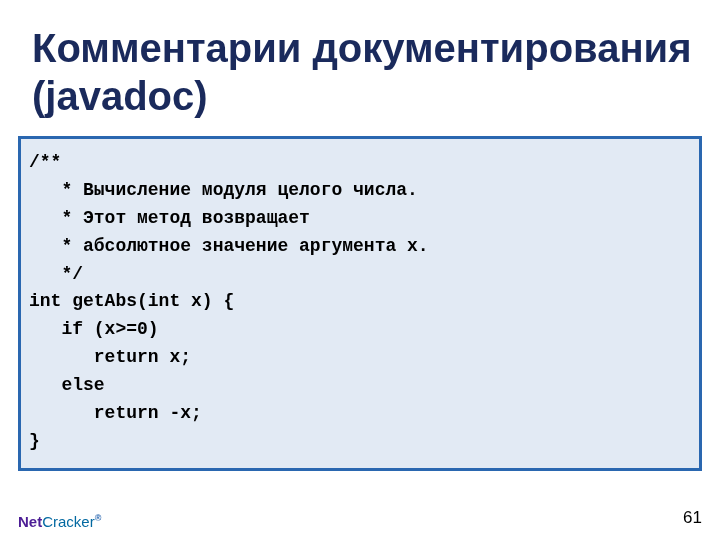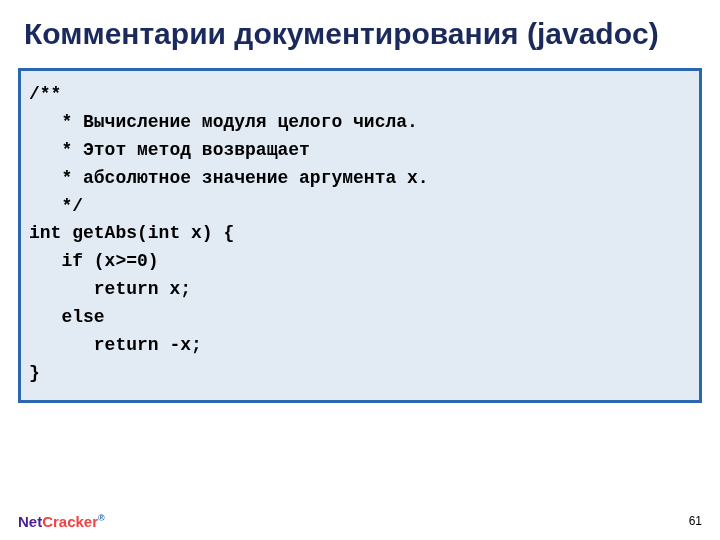--- a/index.html
+++ b/index.html
@@ -5,25 +5,26 @@
   * { margin: 0; padding: 0; box-sizing: border-box; }
   body {
     width: 720px;
     height: 540px;
     background: #fff;
     font-family: Arial, Helvetica, sans-serif;
     position: relative;
     overflow: hidden;
   }
   .title {
-    font-size: 30px;
+    font-size: 40px;
     font-weight: bold;
     color: #1a2a5c;
-    padding: 16px 24px 6px 24px;
+    padding: 24px 24px 6px 24px;
     line-height: 1.2;
+    margin-left: 8px;
   }
   .code-box {
     margin: 10px 18px 0 18px;
     border: 3px solid #2a67b0;
     background: #e2eaf4;
     padding: 10px 8px 12px 8px;
   }
   .code-box pre {
     font-family: "Courier New", Courier, monospace;
     font-size: 18px;
@@ -41,27 +42,27 @@
   }
   .logo {
     position: absolute;
     left: 18px;
     bottom: 4px;
     font-size: 15px;
     color: #1a2a5c;
     font-weight: bold;
   }
   .logo .net { color: #4c1d95; }
-  .logo .cracker { color: #ef4444; font-weight: bold; }
+  .logo .cracker { color: #0369a1; font-weight: normal; }
   .logo .reg { font-size: 9px; vertical-align: super; color: #2a67b0; }
   .pagenum {
     position: absolute;
     right: 18px;
     bottom: 6px;
-    font-size: 12px;
+    font-size: 17px;
     color: #000;
   }
 </style>
 </head>
 <body>
 
 <div class="title">Комментарии документирования (javadoc)</div>
 
 <div class="code-box">
   <pre>/**

